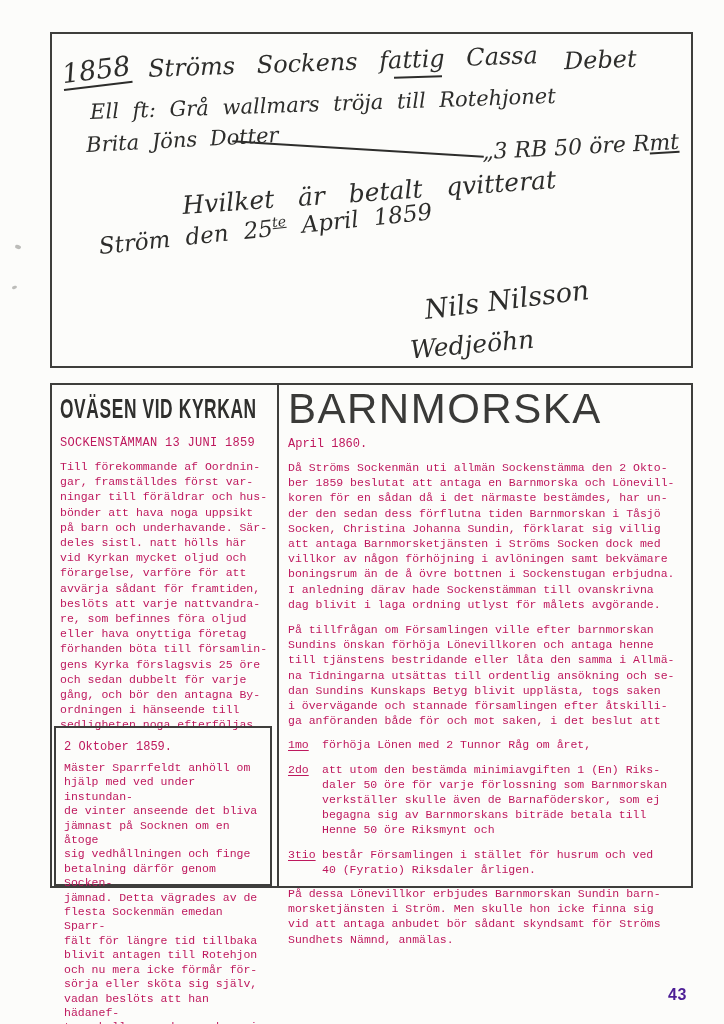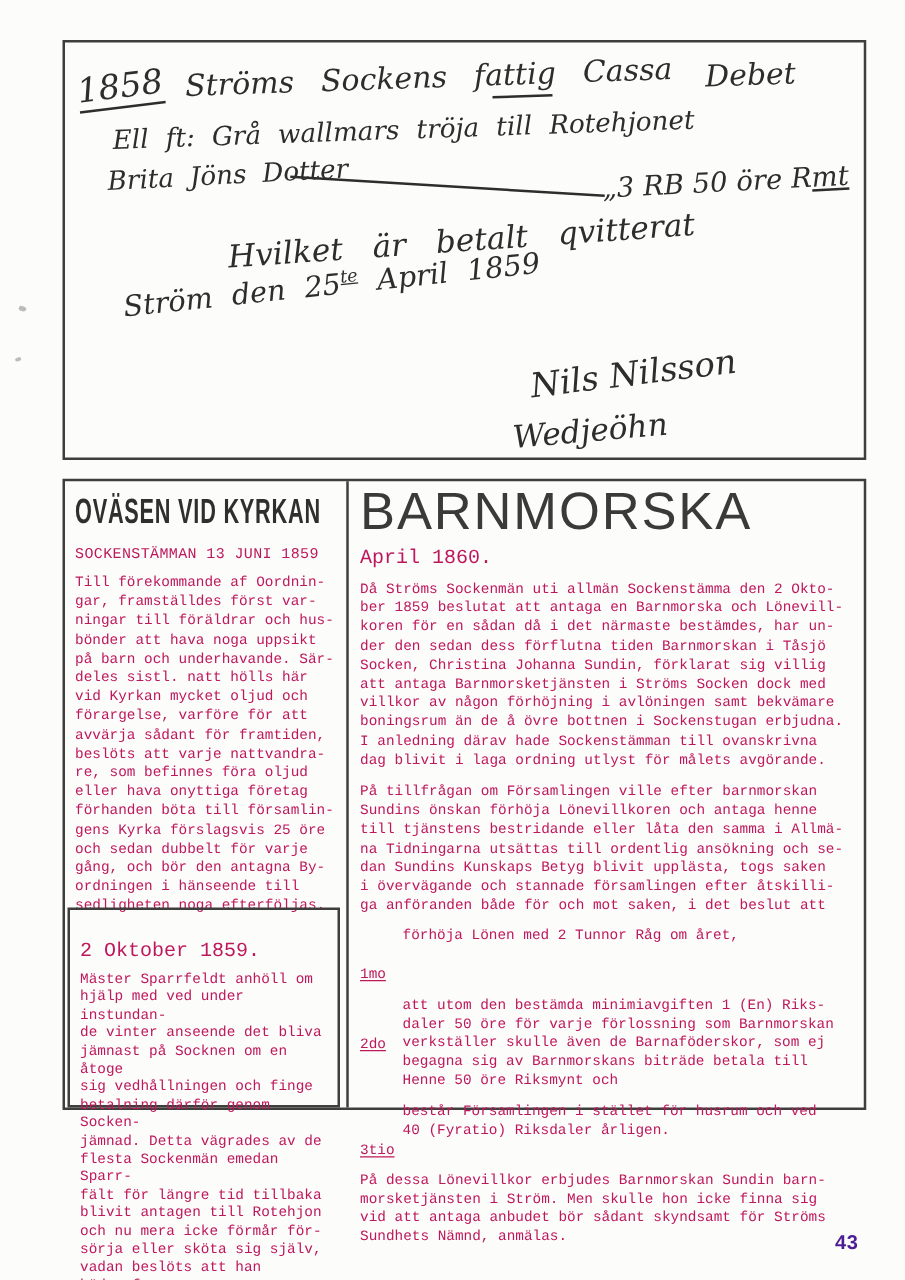--- a/index.html
+++ b/index.html
@@ -58,37 +58,36 @@
   h1.art,h2.art{margin:0;padding:0;color:#2f2f2d;font-weight:normal;}
   .cond{
     display:inline-block;font-size:28px;font-weight:bold;letter-spacing:1px;
     transform:scaleX(.62);transform-origin:left top;white-space:nowrap;
   }
   .big{
     display:inline-block;font-size:42px;font-weight:400;letter-spacing:1.5px;
     line-height:.92;white-space:nowrap;color:#3a3a38;
   }
   .subtitle{margin-top:11px;font-size:12px;letter-spacing:.3px;}
-  .dateline{margin-top:6px;font-size:16px;}
+  .dateline{margin-top:6px;font-size:12px;}
   .col-left .body{margin-top:9px;}
   .col-right .para{margin-top:9px;}
   .col-right .para + .para{margin-top:10px;}
 
   .note-box{
     position:absolute;left:2px;right:5px;top:341px;bottom:0;
     box-sizing:border-box;border:2px solid #3e3e3c;padding:8px 5px 0 8px;
   }
-  .note-box .dateline{margin-top:16px;}
+  .note-box .dateline{margin-top:4px;}
   .note-box .body{margin-top:7px;line-height:14.4px;}
 
   .item{display:flex;margin-top:9px;font-size:11.5px;}
   .item .label{
     flex:0 0 34px;text-decoration:underline;text-underline-offset:2px;
     line-height:15.2px;
-    margin-top:31px;
   }
   .item .itemtext{margin-top:0;flex:1;}
 
   .page-number{
     position:absolute;left:668px;top:986px;font-size:16px;font-weight:bold;color:#4c1d95;
     letter-spacing:.5px;
   }
 </style>
 </head>
 <body>

